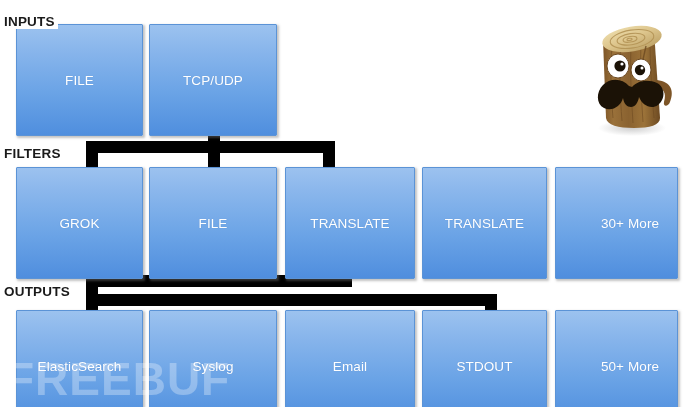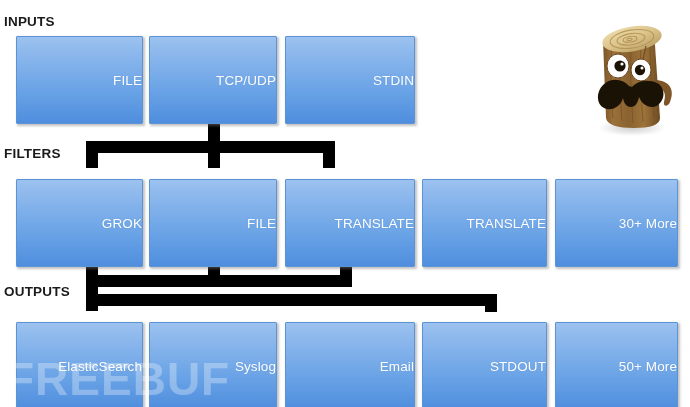--- a/index.html
+++ b/index.html
@@ -35,29 +35,28 @@
   
   .row { position: absolute; left: 0; width: 690px; height: 100px; z-index: 20; }
   #row-inputs  { top: 24px;  }
   #row-filters { top: 167px; text-decoration: underline; }
   #row-outputs { top: 310px; }
 
   
   .node {
     position: absolute;
     top: 0;
-    height: 88px;
+    height: 112px;
     background: linear-gradient(to bottom, #9cc2ef 0%, #8bb7ec 20%, #6aa3e6 62%, #4f8ede 100%);
     border: 1px solid #5b93d6;
     border-radius: 1px;
     box-shadow: 1.5px 1.5px 2.5px rgba(120,120,120,0.45);
     display: flex;
     align-items: center;
-    justify-content: flex-end;
-    margin-top: 12px;
+    justify-content: center;
   }
   .node-label {
     color: #ffffff;
     font-size: 13.5px;
     font-weight: 400;
     letter-spacing: 0.1px;
     text-align: center;
     white-space: nowrap;
     text-shadow: 0 0 1px rgba(40,80,140,0.25);
     pointer-events: none;
@@ -118,23 +117,20 @@
   <div class="conn" style="left:86px; top:294px; width:411px; height:12px;"></div>
 
   <div class="conn" style="left:485px; top:294px; width:12px; height:18px;"></div>
 
   <div class="row" id="row-inputs">
     <div class="node c0">
       <span class="node-label">FILE</span>
     </div>
     <div class="node c1">
       <span class="node-label">TCP/UDP</span>
-    </div>
-    <div class="node c2">
-      <span class="node-label">STDIN</span>
     </div>
   </div>
 
   <div class="row" id="row-filters">
     <div class="node c0">
       <span class="node-label">GROK</span>
     </div>
     <div class="node c1">
       <span class="node-label">FILE</span>
     </div>

